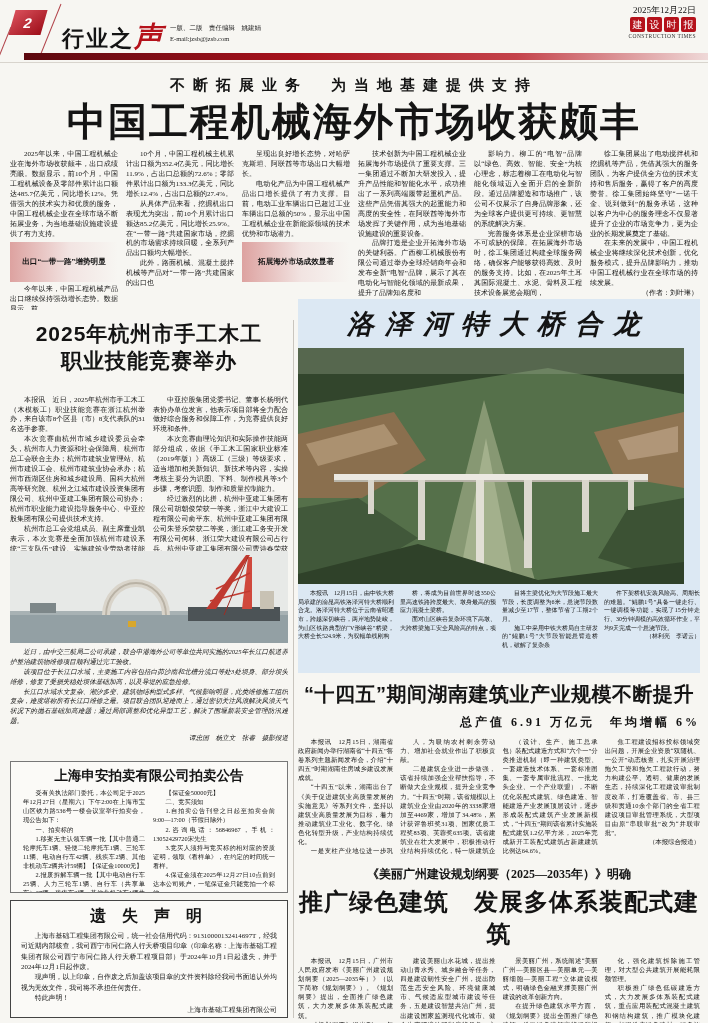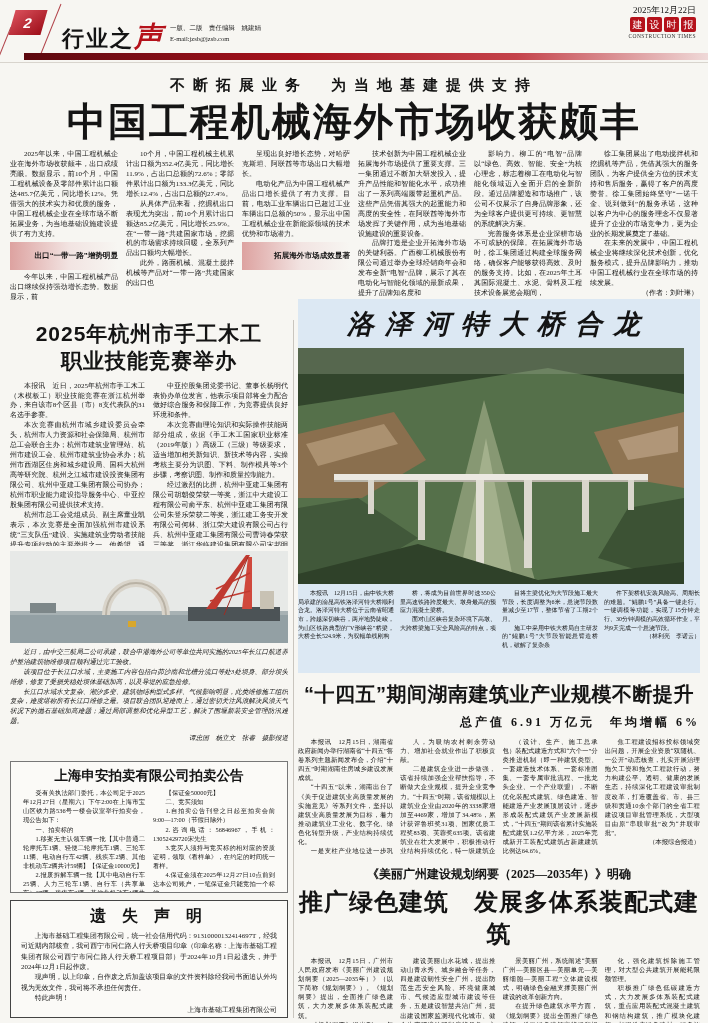--- a/index.html
+++ b/index.html
@@ -23,37 +23,37 @@
   .logo-squares span{display:block;width:15px;height:15px;background:#b5121b;color:#fff;
         font-size:10px;line-height:15px;text-align:center;border-radius:2px;}
   .logo-en{font-size:5.5px;letter-spacing:.4px;color:#333;margin-top:1px;}
   .masthead-rule{position:absolute;top:53px;left:24px;right:0;height:7px;
         background:linear-gradient(90deg,#5c090f,#a8121d 40%,#c4434b 72%,#efd9d8);}
   .hairline{position:absolute;top:62px;left:0;right:0;height:1px;background:#d8d4cd;}
 
   
   .ncol{flex:1;overflow:hidden;min-width:0;}
   .ncol p,.col-para{font-size:7px;line-height:1.42;text-align:justify;text-indent:2em;margin:0;}
-  h5.col-subhead{font-size:7.6px;font-weight:bold;text-align:right;margin:3px 0;padding:9px 0;
+  h5.col-subhead{font-size:7.6px;font-weight:bold;text-align:center;margin:3px 0;padding:15px 0;
         font-family:"Liberation Sans",sans-serif;
         background:linear-gradient(90deg,#dda2a0,#f2e4e2 55%,rgba(255,255,255,0));}
   p.col-credit{text-align:right;text-indent:0;}
 
   
   .lead-kicker{position:absolute;top:76px;left:0;width:100%;text-align:center;
         font-size:15px;font-weight:bold;letter-spacing:8px;}
   .lead-headline{position:absolute;top:95px;left:0;width:100%;text-align:center;
         font-family:"Liberation Sans",sans-serif;font-weight:900;font-size:39px;letter-spacing:2px;}
   .lead-body{position:absolute;top:150px;left:10px;width:688px;height:160px;display:flex;gap:8px;}
 
   
   .hz{position:absolute;top:320px;left:10px;width:278px;}
   .hz h2{margin:0;text-align:center;font-family:"Liberation Sans",sans-serif;
         font-size:21px;line-height:1.3;letter-spacing:1px;}
-  .hz-body{display:flex;gap:8px;margin-top:7px;height:164px;overflow:hidden;}
+  .hz-body{display:flex;gap:8px;margin-top:21px;height:164px;overflow:hidden;}
 
   
   .crane-photo{position:absolute;top:551px;left:10px;width:278px;height:92px;overflow:hidden;background:#dfe2e1;}
   .crane-caption{position:absolute;top:647px;left:10px;width:278px;height:108px;overflow:hidden;font-style:italic;}
   .crane-caption p{font-size:6.6px;line-height:1.5;}
 
   
   .auction{position:absolute;top:761px;left:10px;width:278px;height:132px;border:1px solid #777;
         background:#fbfaf7;padding:5px 12px;box-sizing:border-box;overflow:hidden;}
   .auction h3{margin:0 0 3px;text-align:center;font-family:"Liberation Sans",sans-serif;font-size:13.5px;}

